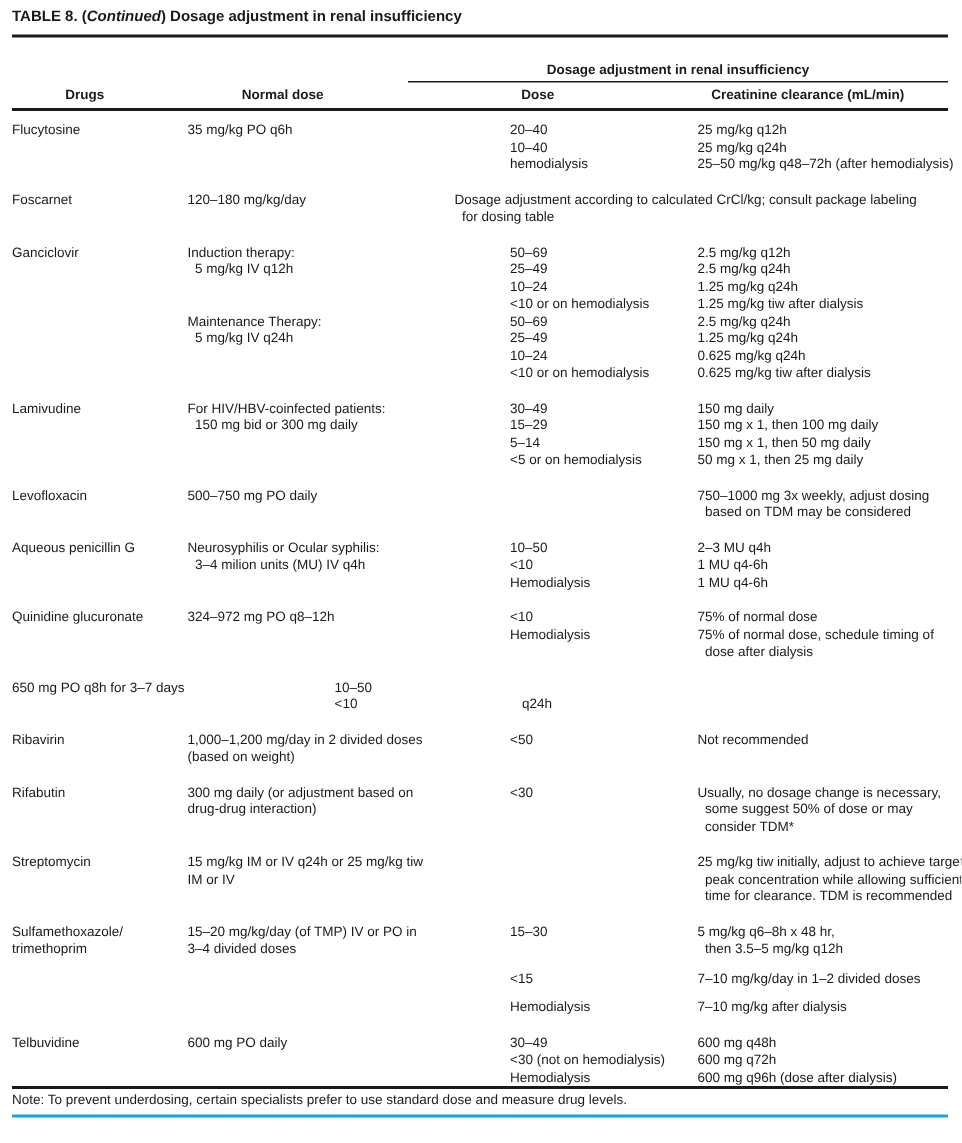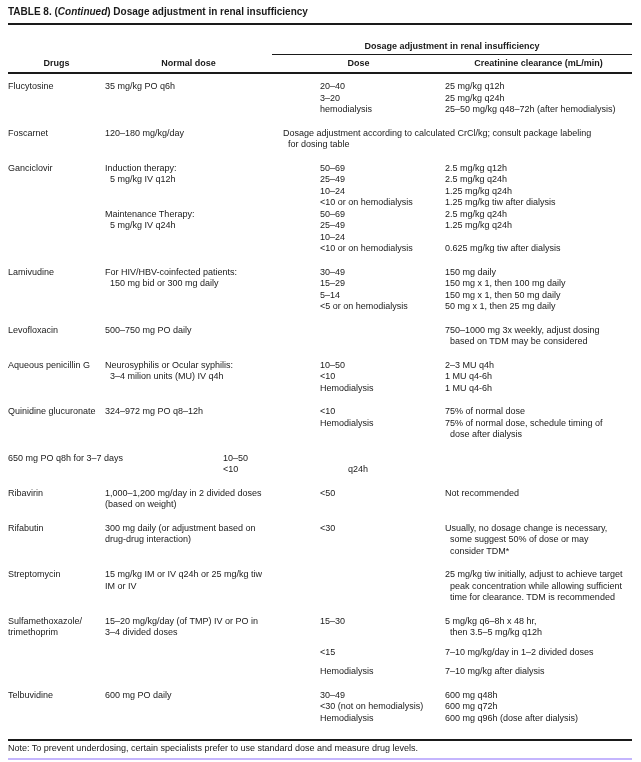--- a/index.html
+++ b/index.html
@@ -38,36 +38,36 @@
     display: grid;
     grid-template-columns: 97px 167px 173px 1fr;
     font-weight: bold;
     border-bottom: 2px solid #1a1a1a;
     padding: 3px 0 3px 0;
     text-align: center;
   }
   .cols > div { white-space: pre; }
   
   .tbody { padding-top: 7px; }
-  .row   { display: grid; grid-template-columns: 97px 1fr; margin-bottom: 12px; }
+  .row   { display: grid; grid-template-columns: 97px 1fr; margin-bottom: 12px; gap: 20px; }
   .group { display: grid; grid-template-columns: 167px 1fr; }
   .group + .group { margin-top: 0; }
   .entry { display: grid; grid-template-columns: 173px 1fr; }
   .entry.spaced { margin-top: 8px; }
   .cell  { white-space: pre-wrap; }
   .c3    { padding-left: 48px; white-space: pre; }
   .c4    { white-space: pre; }
   .drug  { white-space: pre; }
   .span-cell { padding-left: 11px; white-space: pre; }
   
   .footer {
     position: absolute;
-    left: 8px; right: 9px; bottom: 2px;
+    left: 8px; right: 9px; bottom: 17px;
     border-top: 2px solid #1a1a1a;
-    border-bottom: 2px solid #c4b5fd;
+    border-bottom: 2px solid #0ea5e9;
     padding: 2px 0 4px 0;
     white-space: pre;
   }
 </style>
 </head>
 <body>
 
 <div class="page">
 
   <div class="title"><span class="b">TABLE 8. (</span><span class="bi">Continued</span><span class="b">) Dosage adjustment in renal insufficiency</span></div>
@@ -90,21 +90,21 @@
         <div class="cell drug">Flucytosine</div>
         <div>
           <div class="group">
             <div class="cell c2">35 mg/kg PO q6h</div>
             <div>
               <div class="entry">
                 <div class="cell c3">20–40</div>
                 <div class="cell c4">25 mg/kg q12h</div>
               </div>
               <div class="entry">
-                <div class="cell c3">3–20</div>
+                <div class="cell c3">10–40</div>
                 <div class="cell c4">25 mg/kg q24h</div>
               </div>
               <div class="entry">
                 <div class="cell c3">hemodialysis</div>
                 <div class="cell c4">25–50 mg/kg q48–72h (after hemodialysis)</div>
               </div>
             </div>
           </div>
         </div>
       </div>
@@ -152,20 +152,21 @@
               <div class="entry">
                 <div class="cell c3">50–69</div>
                 <div class="cell c4">2.5 mg/kg q24h</div>
               </div>
               <div class="entry">
                 <div class="cell c3">25–49</div>
                 <div class="cell c4">1.25 mg/kg q24h</div>
               </div>
               <div class="entry">
                 <div class="cell c3">10–24</div>
+                <div class="cell c4">0.625 mg/kg q24h</div>
               </div>
               <div class="entry">
                 <div class="cell c3">&lt;10 or on hemodialysis</div>
                 <div class="cell c4">0.625 mg/kg tiw after dialysis</div>
               </div>
             </div>
           </div>
         </div>
       </div>
       <div class="row">

